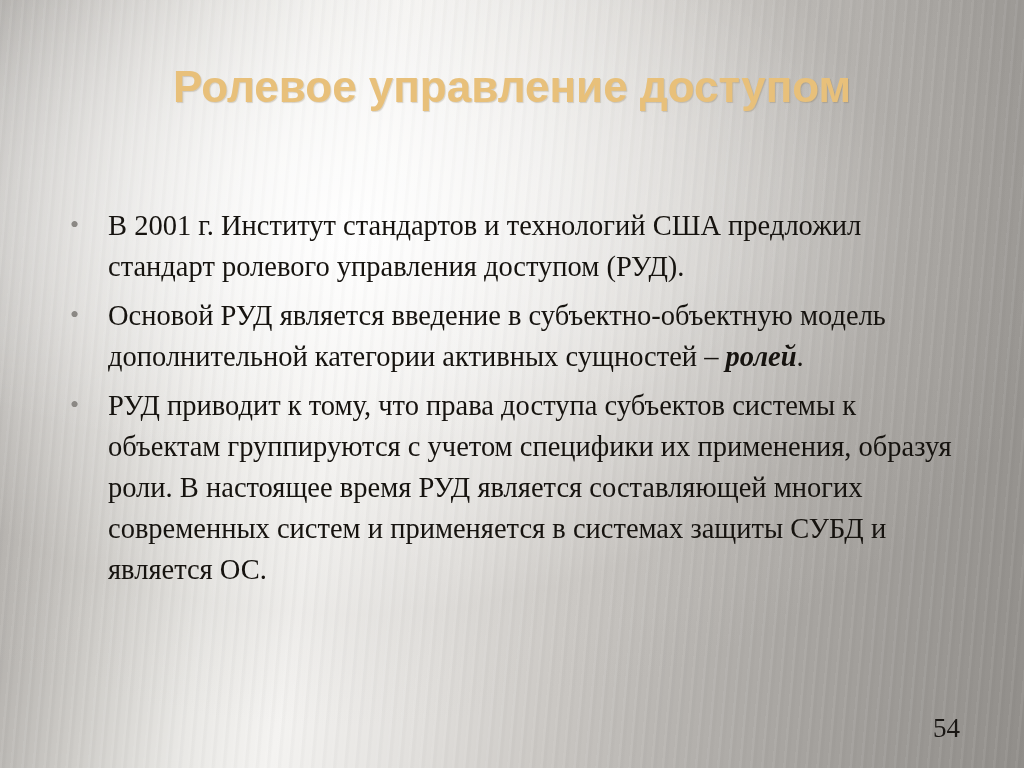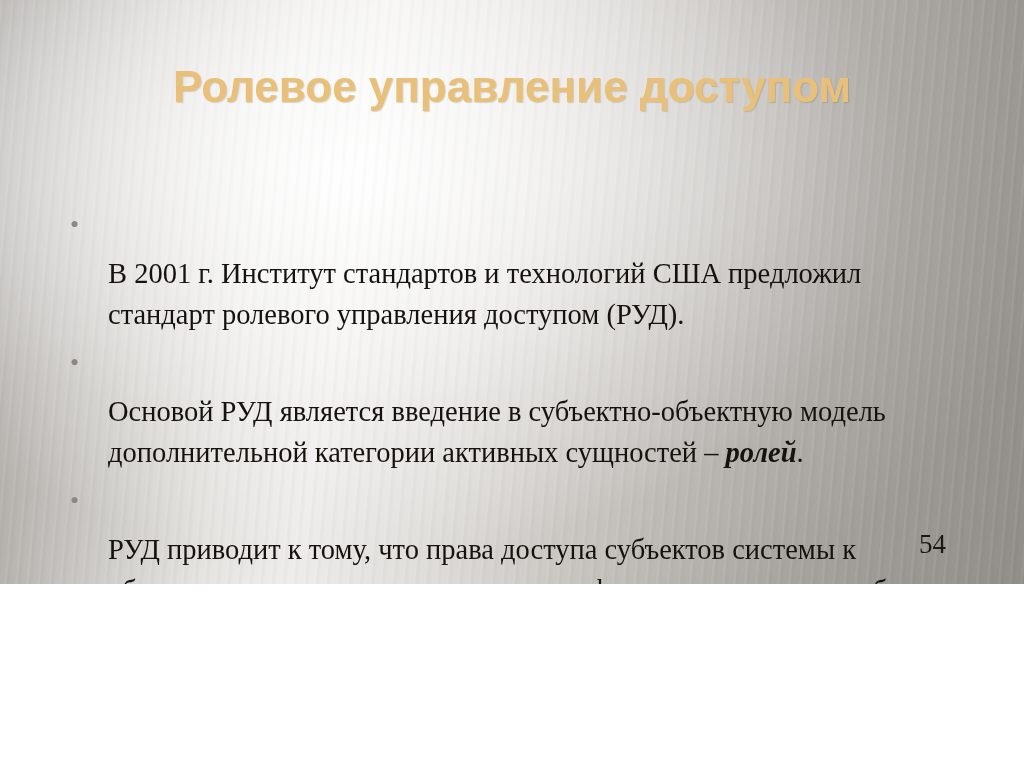--- a/index.html
+++ b/index.html
@@ -8,21 +8,21 @@
   }
   body {
     width: 1024px;
     height: 768px;
     overflow: hidden;
     font-family: "Liberation Serif", serif;
   }
   .slide {
     position: relative;
     width: 1024px;
-    height: 584px;
+    height: 768px;
     box-sizing: border-box;
     background:
       radial-gradient(ellipse 900px 620px at 34% 30%, rgba(255,255,255,0.92) 0%, rgba(244,243,241,0.55) 34%, rgba(206,203,199,0.18) 62%, rgba(150,147,143,0.0) 80%),
       linear-gradient(100deg,
         #9b9894 0%,
         #b4b1ad 9%,
         #cfcdc9 18%,
         #e9e8e5 27%,
         #f4f3f1 35%,
         #e2e0dd 47%,
@@ -95,30 +95,29 @@
     padding-left: 8px;
     box-sizing: border-box;
   }
   .bullet-text {
     flex: 1 1 auto;
     color: #16130f;
     font-family: "Liberation Serif", serif;
     font-size: 28.5px;
     line-height: 41px;
     text-align: left;
-    margin-top: 48px;
   }
   .bullet-text .ital {
     font-style: italic;
     font-weight: bold;
   }
 
   .page-number {
     position: absolute;
-    right: 78px;
+    right: 64px;
     bottom: 24px;
     font-family: "Liberation Serif", serif;
     font-size: 27px;
     color: #1a1714;
     z-index: 3;
   }
 </style>
 </head>
 <body>
 

